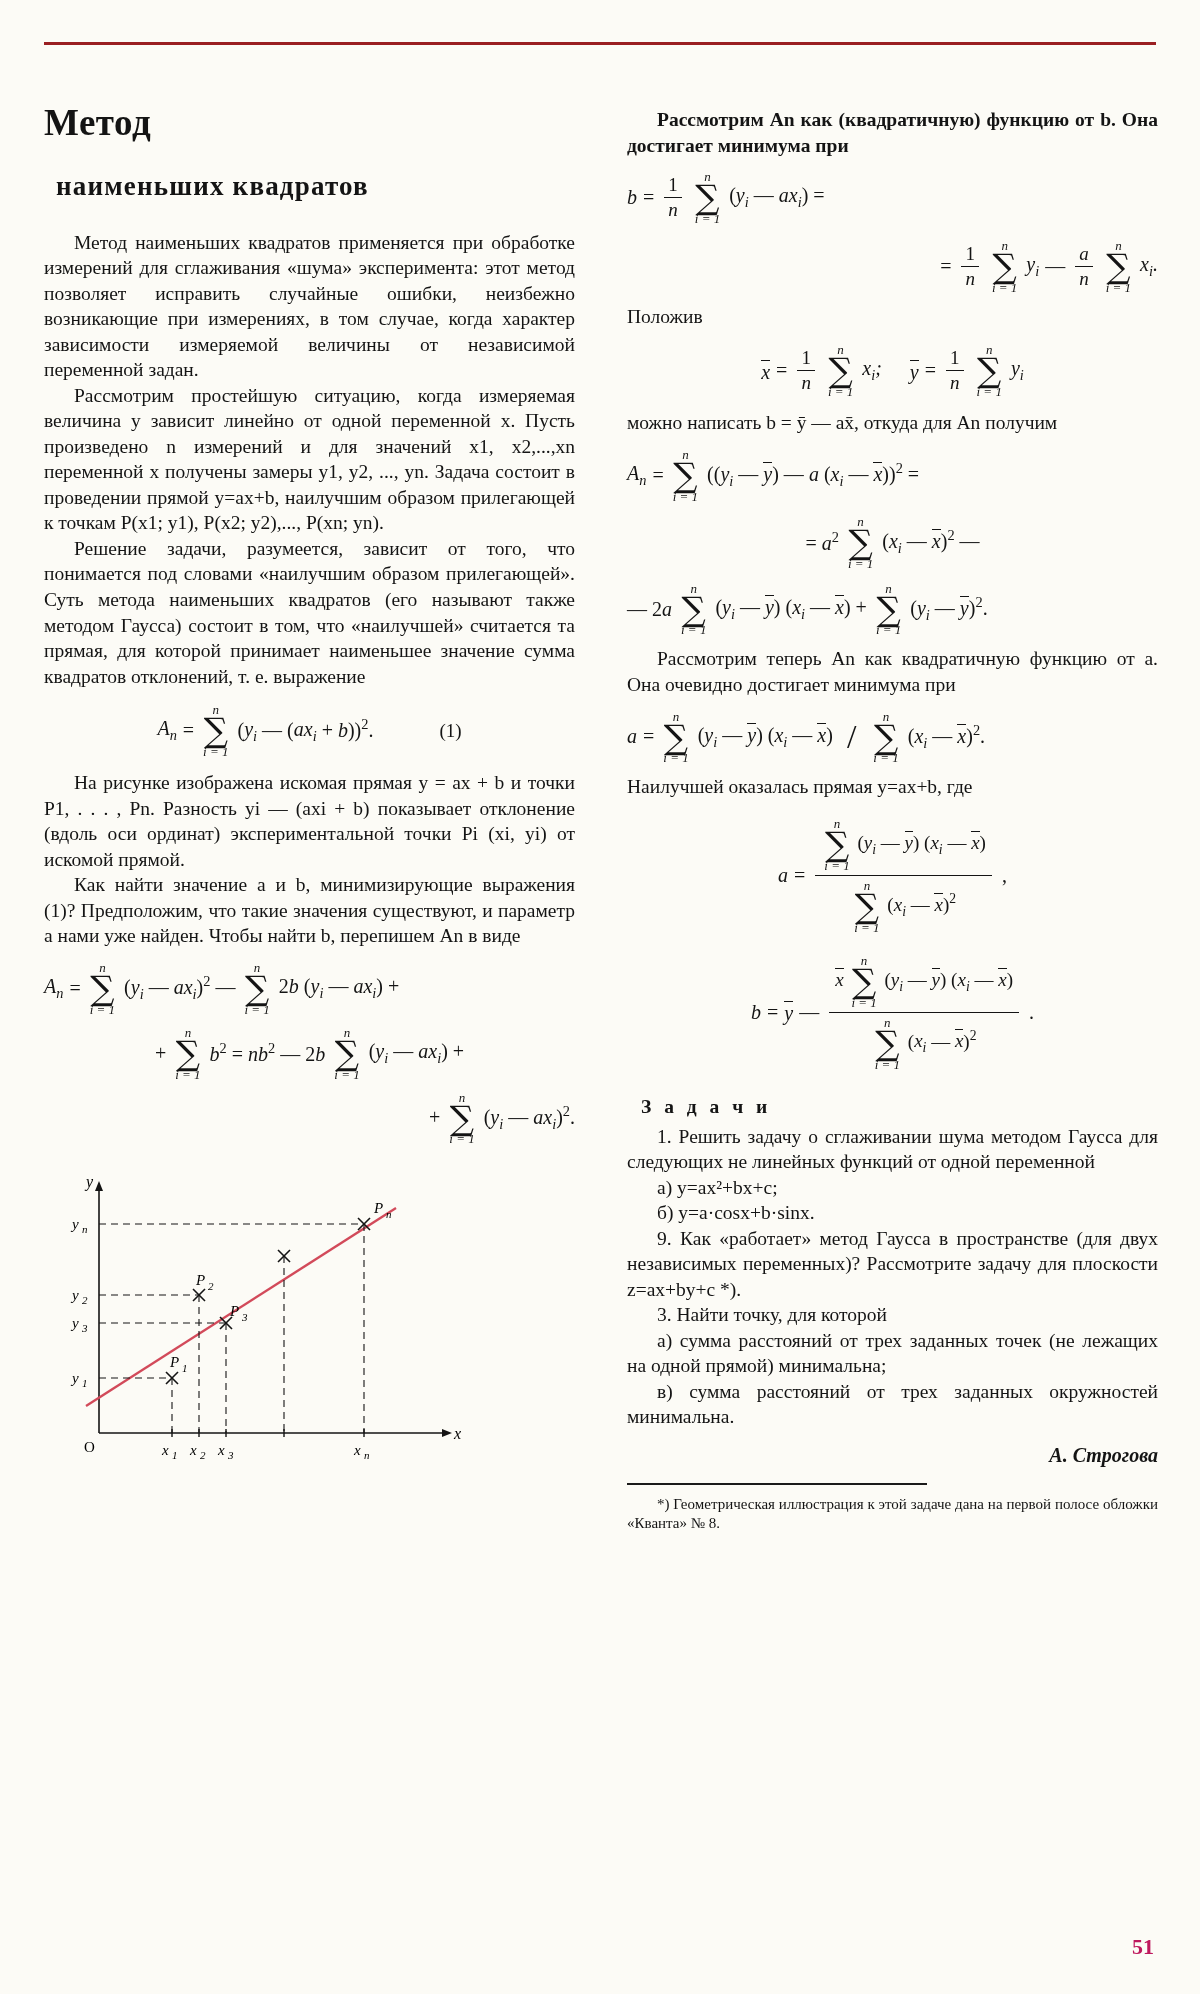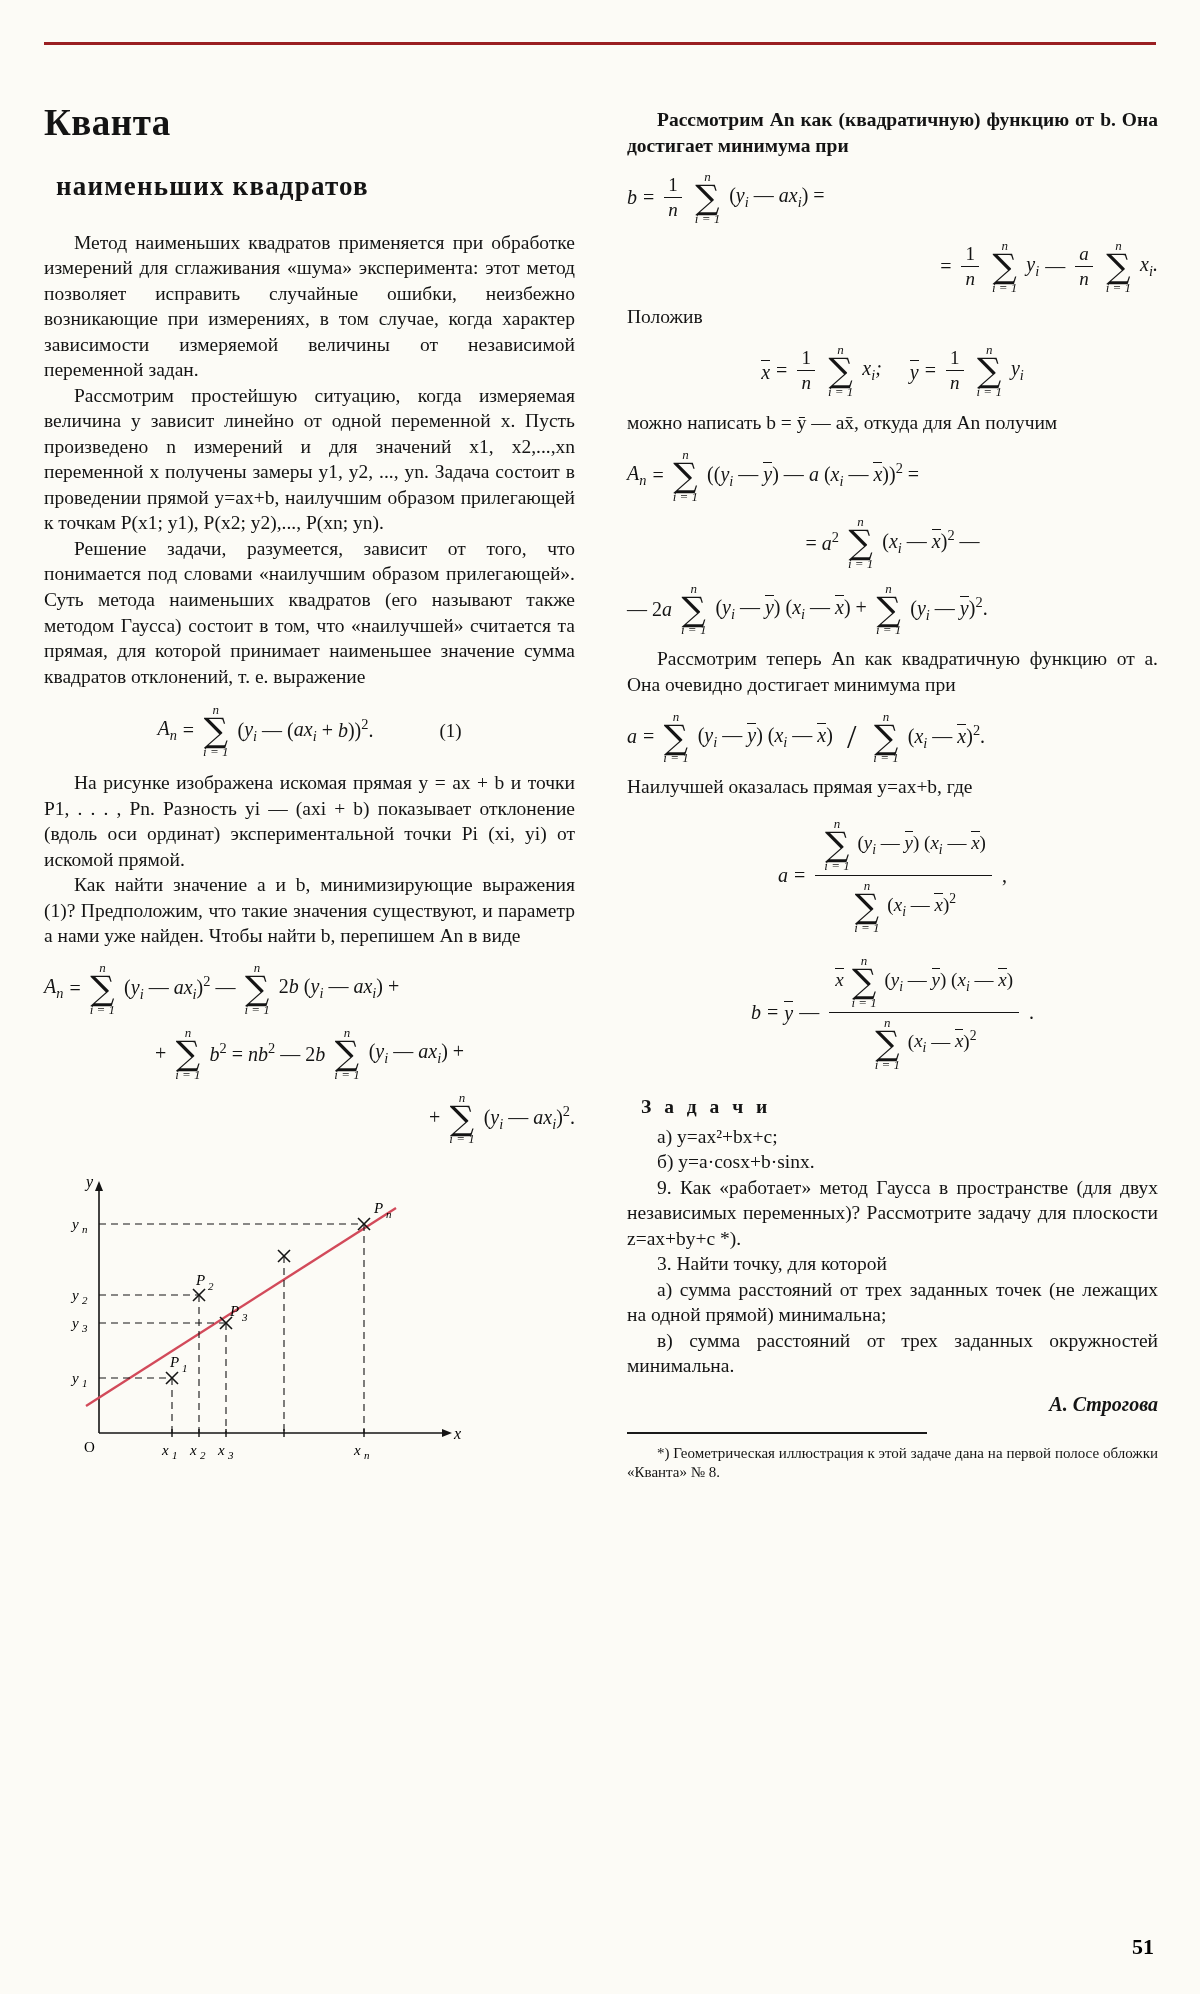--- a/index.html
+++ b/index.html
@@ -150,42 +150,42 @@
   .footnote p {
     font-size: 15px;
     line-height: 1.3;
   }
   .page-number {
     position: absolute;
     right: 46px;
     bottom: 34px;
     font-weight: bold;
     font-size: 22px;
-    color: #000000;
+    color: #be185d;
   }
   .figure {
     margin-top: 26px;
     width: 470px;
     height: 300px;
     position: relative;
   }
   .tight { margin-top: 17px; font-weight: bold; }
 </style>
 </head>
 <body>
 
 <div class="page">
 
   <div class="top-rule"></div>
 
   <div class="columns">
 
     <div class="col">
 
-      <h1 class="title">Кванта</h1>
+      <h1 class="title">Метод</h1>
       <h2 class="subtitle">наименьших  квадратов</h2>
 
       <div class="body-start"></div>
       <p>Метод наименьших квадратов применяется при обработке измерений для сглаживания «шума» эксперимента: этот метод позволяет исправить случайные ошибки, неизбежно возникающие при измерениях, в том случае, когда характер зависимости измеряемой величины от независимой переменной задан.</p>
       <p>Рассмотрим простейшую ситуацию, когда измеряемая величина y зависит линейно от одной переменной x. Пусть произведено n измерений и для значений x1, x2,...,xn переменной x получены замеры y1, y2, ..., yn. Задача состоит в проведении прямой y=ax+b, наилучшим образом прилегающей к точкам P(x1; y1), P(x2; y2),..., P(xn; yn).</p>
       <p>Решение задачи, разумеется, зависит от того, что понимается под словами «наилучшим образом прилегающей». Суть метода наименьших квадратов (его называют также методом Гаусса) состоит в том, что «наилучшей» считается та прямая, для которой принимает наименьшее значение сумма квадратов отклонений, т. е. выражение</p>
 
       <div class="formula">
         <span class="fml-row">
           <span class="it">A<sub>n</sub></span>
@@ -518,20 +518,21 @@
                 </span>
               (<span class="it">x<sub>i</sub></span> — <span class="ov it">x</span>)<sup>2</sup>
             </span>
           </span>
           <span>.</span>
         </span>
       </div>
 
       <div class="tasks-head">З а д а ч и</div>
 
+      <p>1. Решить задачу о сглаживании шума методом Гаусса для следующих не линейных функций от одной переменной</p>
       <p>а)  y=ax²+bx+c;</p>
       <p>б)  y=a·cosx+b·sinx.</p>
       <p>9. Как «работает» метод Гаусса в пространстве (для двух независимых переменных)? Рассмотрите задачу для плоскости z=ax+by+c *).</p>
       <p>3. Найти точку, для которой</p>
       <p>а) сумма расстояний от трех заданных точек (не лежащих на одной прямой) минимальна;</p>
       <p>в) сумма расстояний от трех заданных окружностей минимальна.</p>
 
       <div class="signature">А. Строгова</div>
 
       <div class="footnote-rule"></div>

